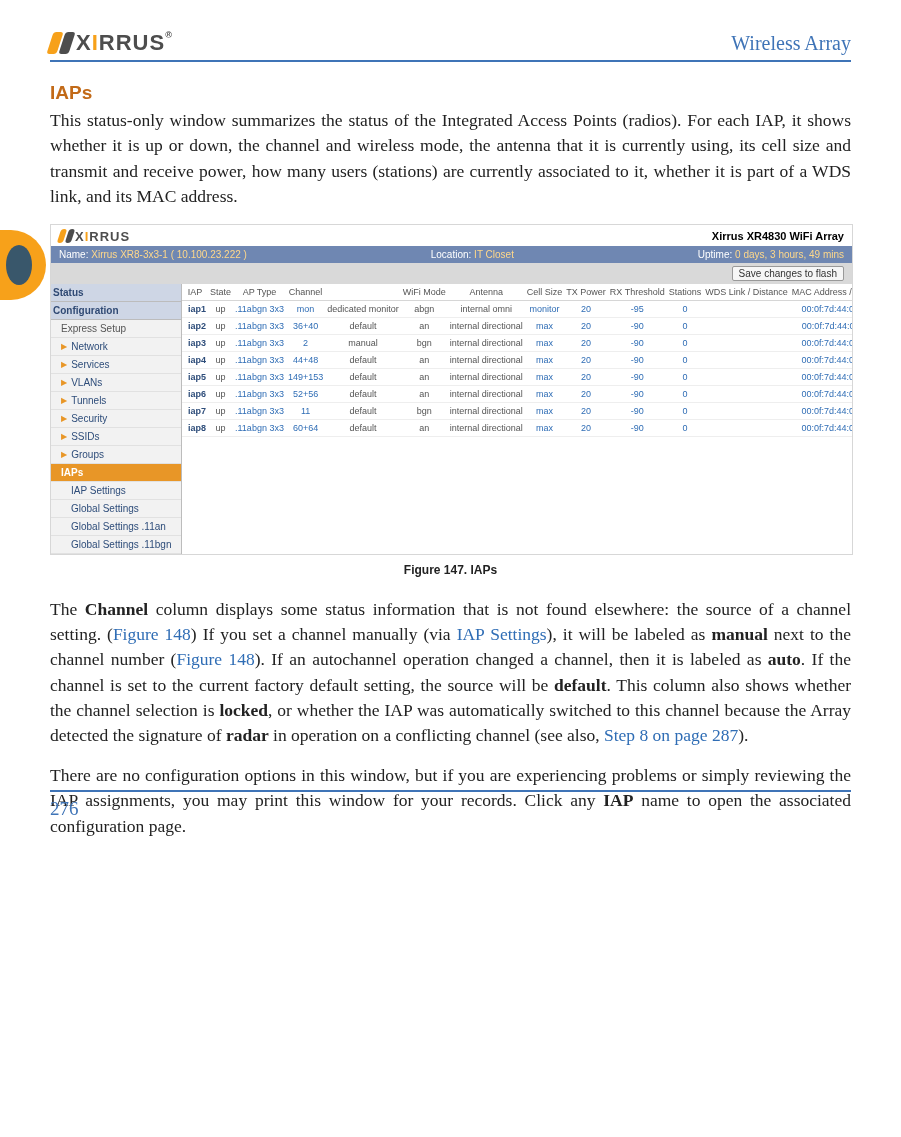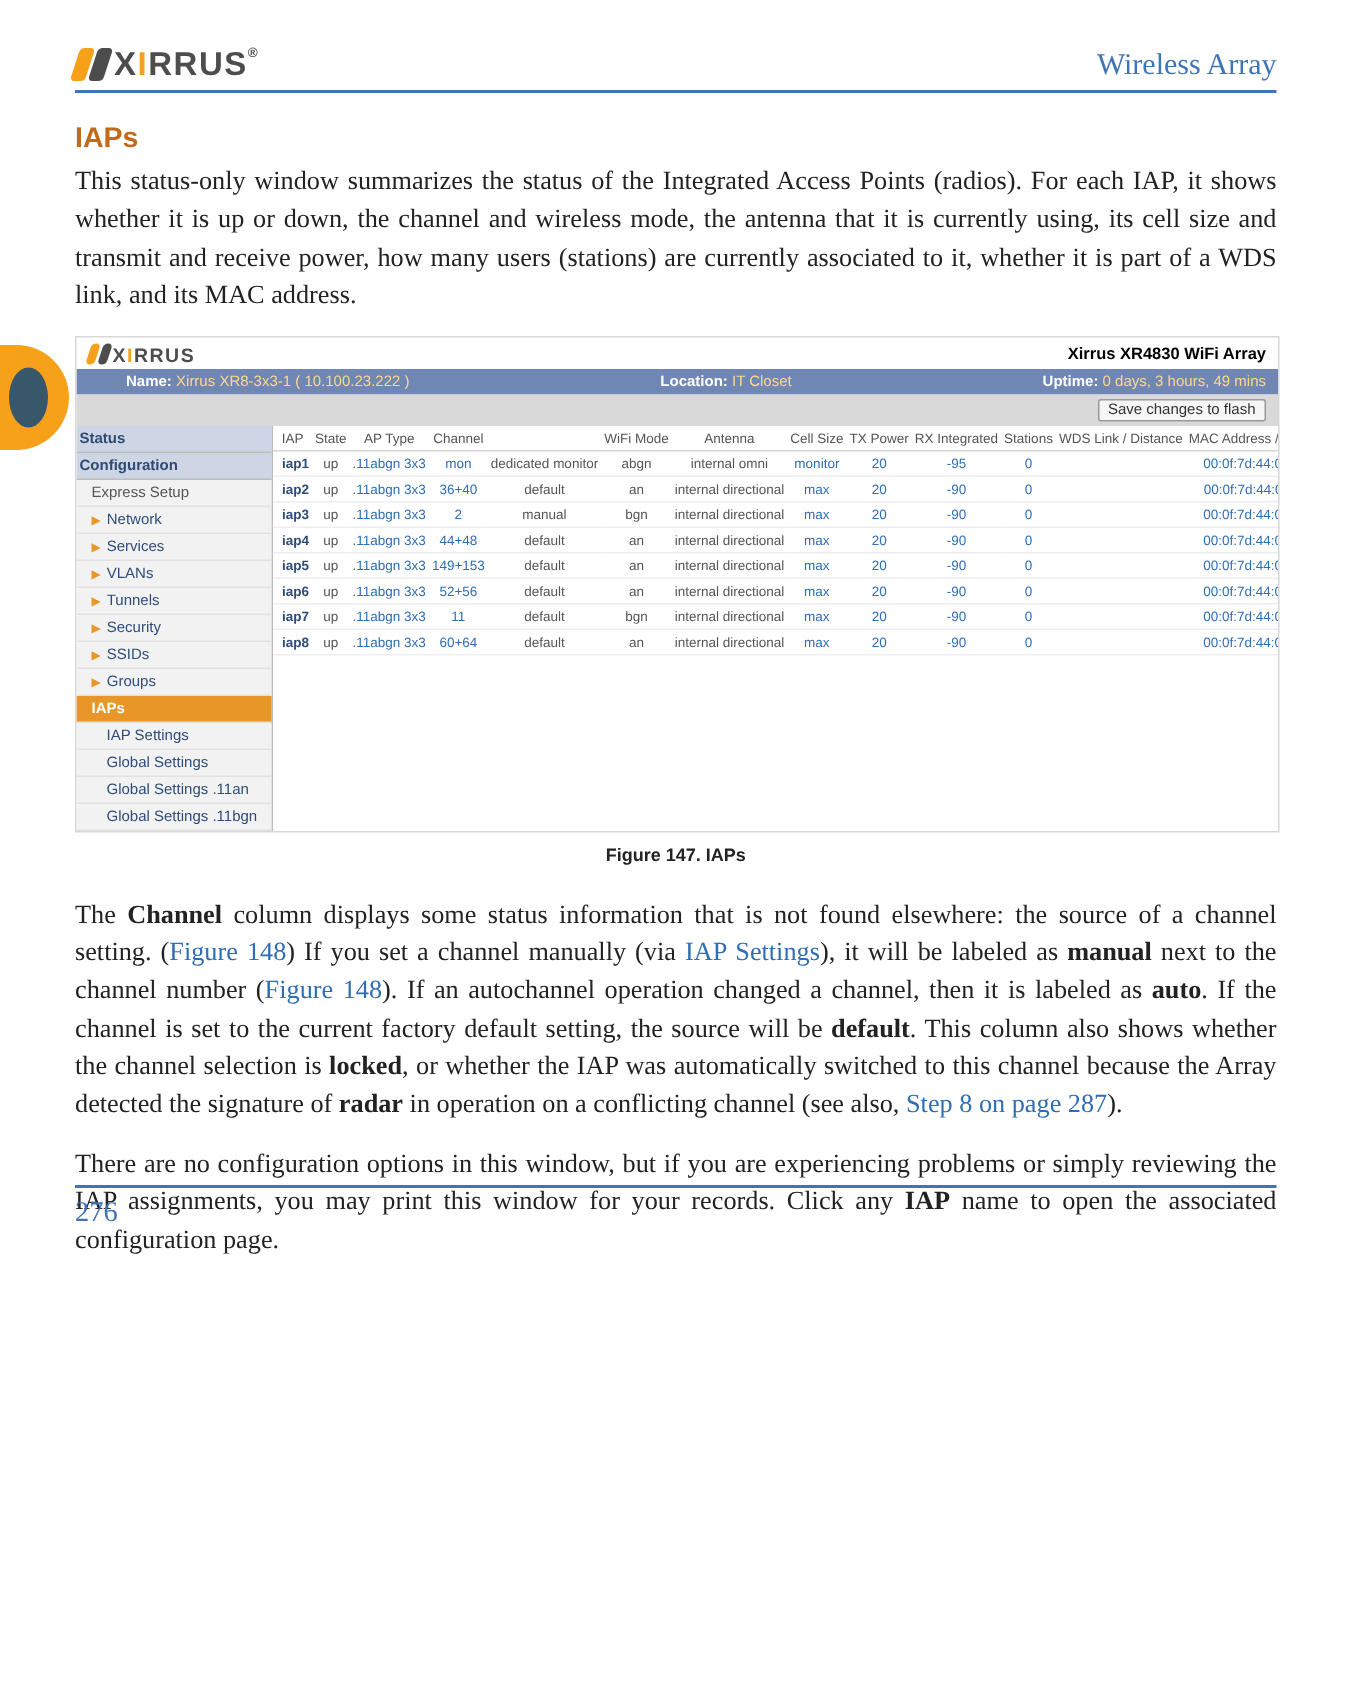--- a/index.html
+++ b/index.html
@@ -106,21 +106,21 @@
     padding:4px 8px 2px 8px;
   }
   .fig-title{color:#000;font-weight:700;font-size:11px;}
   .fig-bar{
     display:flex;align-items:center;
     background:var(--bar-blue);
     color:#fff;font-size:10px;
     padding:3px 8px;
     justify-content:space-between;
   }
-  .fig-bar .lbl{font-weight:700;margin-left:25px;}
+  .fig-bar .lbl{font-weight:400;}
   .fig-bar .val{color:#ffd88a;}
   .fig-bar2{
     background:var(--bar-gray);
     display:flex;justify-content:flex-end;
     padding:3px 8px;
   }
   .save-btn{
     font-family:Arial,Helvetica,sans-serif;
     font-size:10px;
     background:#f6f6f6;
@@ -295,21 +295,21 @@
               <tr id="thead-row">
                 <th>IAP</th>
                 <th>State</th>
                 <th>AP Type</th>
                 <th>Channel</th>
                 <th></th>
                 <th>WiFi Mode</th>
                 <th>Antenna</th>
                 <th>Cell Size</th>
                 <th>TX Power</th>
-                <th>RX Integrated</th>
+                <th>RX Threshold</th>
                 <th>Stations</th>
                 <th>WDS Link / Distance</th>
                 <th>MAC Address / BSSID</th>
               </tr>
             </thead>
           <tbody id="tbody">
               <tr>
                 <td class="iap lnk">iap1</td>
                 <td>up</td>
                 <td class="lnk">.11abgn 3x3</td>

